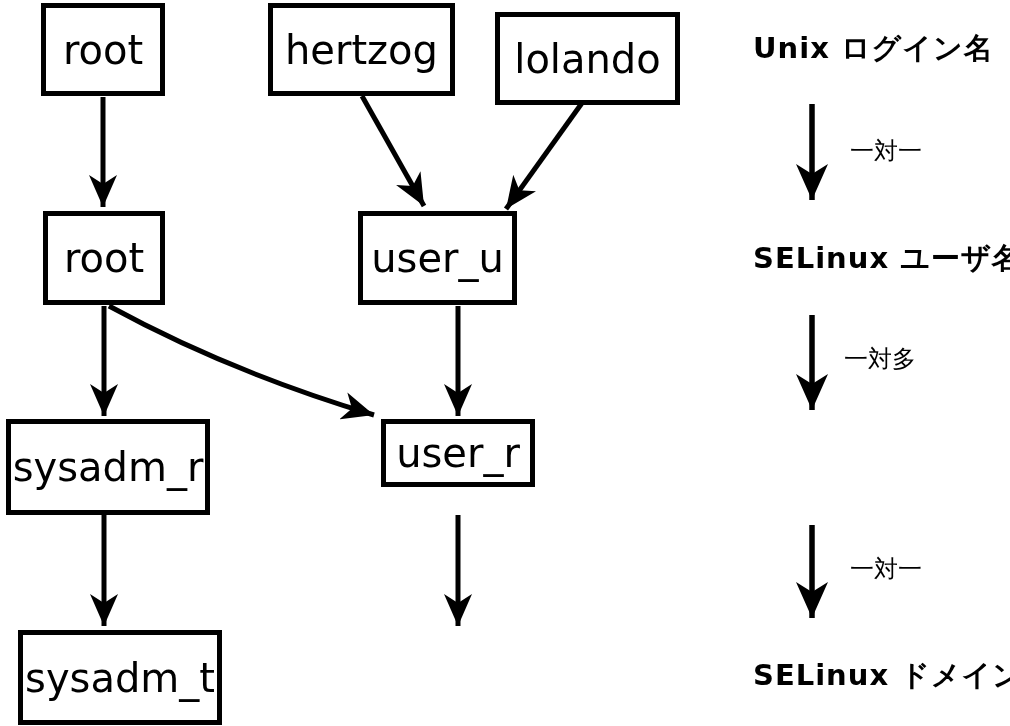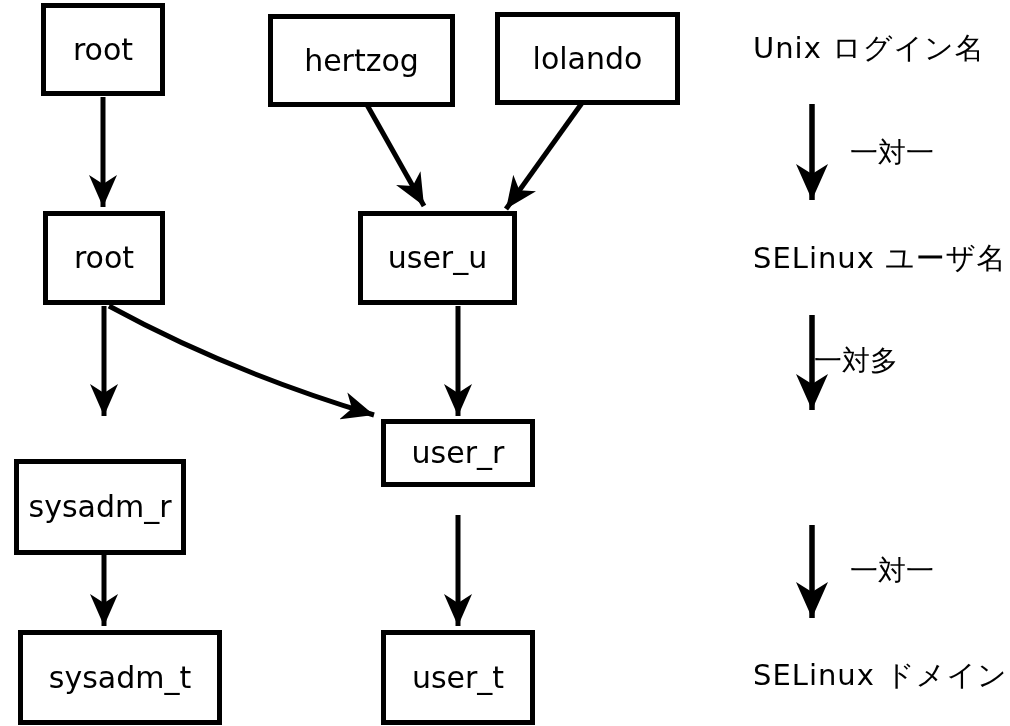--- a/index.html
+++ b/index.html
@@ -24,36 +24,36 @@
     height: 726px;
   }
   .node {
     position: absolute;
     box-sizing: border-box;
     background: #ffffff;
     border: 5px solid #000000;
     display: flex;
     align-items: center;
     justify-content: center;
-    font-size: 30px;
+    font-size: 40px;
     line-height: 1;
     white-space: nowrap;
   }
   .legend-title {
     position: absolute;
-    font-weight: 400;
+    font-weight: 700;
     font-size: 29px;
     line-height: 1;
     white-space: nowrap;
     letter-spacing: 1px;
   }
   .legend-rel {
     position: absolute;
     font-weight: 400;
-    font-size: 28px;
+    font-size: 24px;
     line-height: 1;
     white-space: nowrap;
   }
 </style>
 </head>
 <body>
 
 <div class="canvas">
 
   <svg class="arrows-layer" width="1010" height="726" viewBox="0 0 1010 726" xmlns="http://www.w3.org/2000/svg">
@@ -76,48 +76,45 @@
     <path d="M458,515 L458,626" stroke="#000000" stroke-width="5" fill="none" marker-end="url(#ah)"></path>
 
     <path d="M812,104 L812,200" stroke="#000000" stroke-width="5.5" fill="none" marker-end="url(#ahLegend)"></path>
     <path d="M812,315 L812,410" stroke="#000000" stroke-width="5.5" fill="none" marker-end="url(#ahLegend)"></path>
     <path d="M812,525 L812,618" stroke="#000000" stroke-width="5.5" fill="none" marker-end="url(#ahLegend)"></path>
   </svg>
 
   <div class="node" style="left:41px; top:3px; width:124px; height:93px;">
     <span>root</span>
   </div>
-  <div class="node" style="left:268px; top:14px; width:187px; height:93px;">
+  <div class="node" style="left:268px; top:3px; width:187px; height:93px;">
     <span>hertzog</span>
   </div>
   <div class="node" style="left:495px; top:12px; width:185px; height:93px;">
     <span>lolando</span>
   </div>
 
   <div class="node" style="left:43px; top:211px; width:122px; height:94px;">
     <span>root</span>
   </div>
   <div class="node" style="left:358px; top:211px; width:159px; height:94px;">
     <span>user_u</span>
   </div>
 
-  <div class="node" style="left:14px; top:419px; width:172px; height:96px;margin-top:40px;">
+  <div class="node" style="left:6px; top:419px; width:204px; height:96px;">
     <span>sysadm_r</span>
   </div>
   <div class="node" style="left:381px; top:419px; width:154px; height:68px;">
     <span>user_r</span>
   </div>
 
   <div class="node" style="left:18px; top:630px; width:204px; height:95px;">
     <span>sysadm_t</span>
   </div>
-  <div class="node" style="left:381px; top:630px; width:154px; height:95px;">
-    <span>user_t</span>
-  </div>
 
   <div class="legend-title" style="left:753px; top:34px;">Unix ログイン名</div>
   <div class="legend-rel" style="left:850px; top:139px;">一対一</div>
   <div class="legend-title" style="left:753px; top:244px;">SELinux ユーザ名</div>
-  <div class="legend-rel" style="left:814px; top:347px;">一対多</div>
+  <div class="legend-rel" style="left:844px; top:347px;">一対多</div>
   <div class="legend-rel" style="left:850px; top:557px;">一対一</div>
   <div class="legend-title" style="left:753px; top:661px;">SELinux ドメイン</div>
 
 </div>
 
 </body></html>

